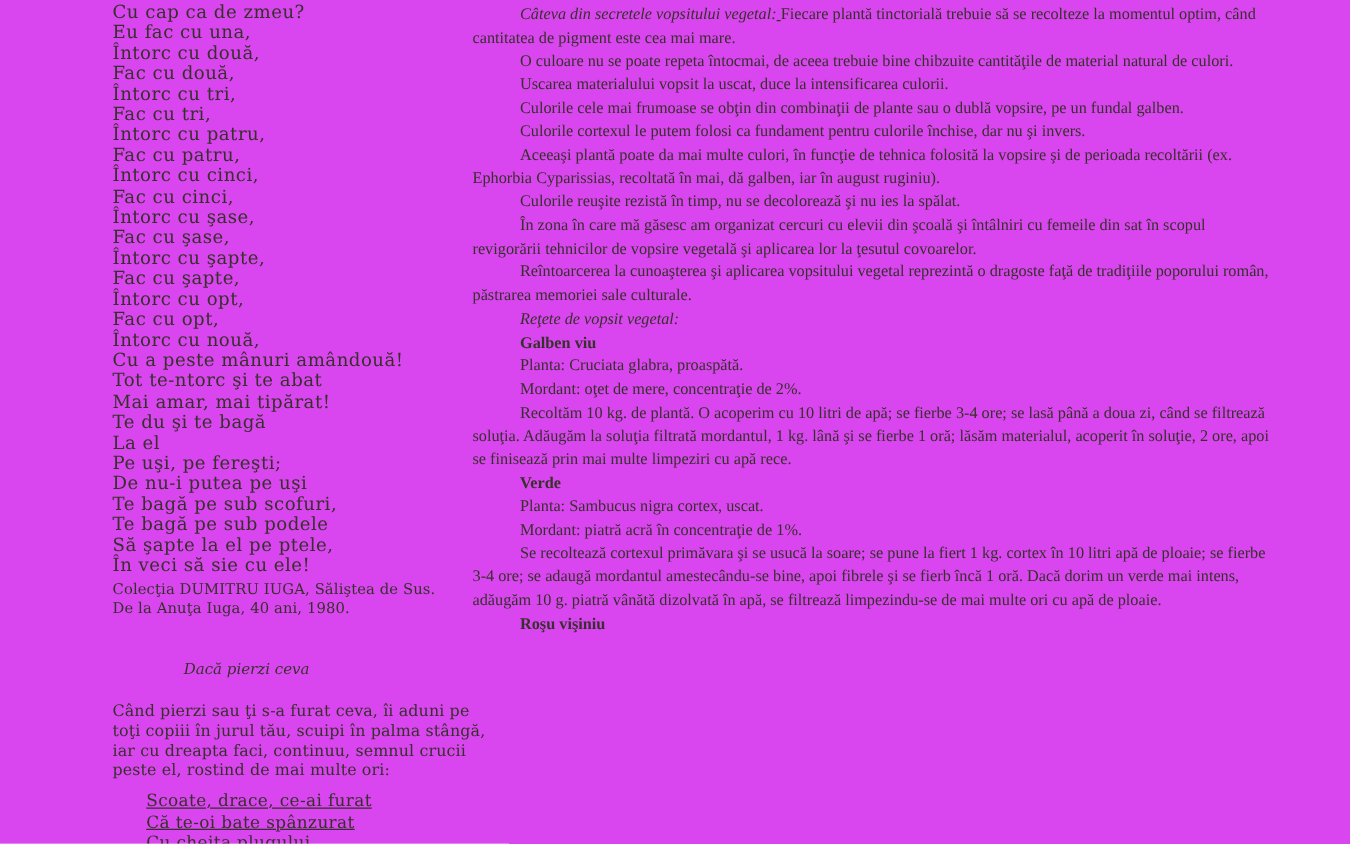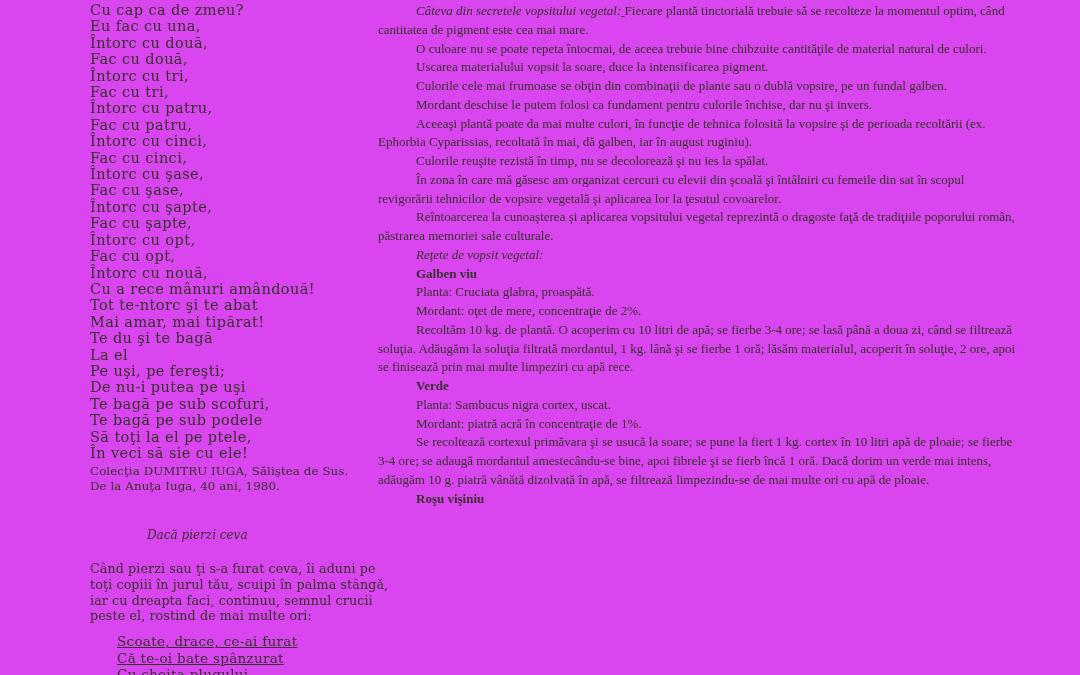--- a/index.html
+++ b/index.html
@@ -53,30 +53,30 @@
         <div class="poem-line">Fac cu patru,</div>
         <div class="poem-line">Întorc cu cinci,</div>
         <div class="poem-line">Fac cu cinci,</div>
         <div class="poem-line">Întorc cu şase,</div>
         <div class="poem-line">Fac cu şase,</div>
         <div class="poem-line">Întorc cu şapte,</div>
         <div class="poem-line">Fac cu şapte,</div>
         <div class="poem-line">Întorc cu opt,</div>
         <div class="poem-line">Fac cu opt,</div>
         <div class="poem-line">Întorc cu nouă,</div>
-        <div class="poem-line">Cu a rece mânuri amândouă!</div>
+        <div class="poem-line">Cu a peste mânuri amândouă!</div>
         <div class="poem-line">Tot te-ntorc şi te abat</div>
         <div class="poem-line">Mai amar, mai tipărat!</div>
         <div class="poem-line">Te du şi te bagă</div>
         <div class="poem-line">La el</div>
         <div class="poem-line">Pe uşi, pe fereşti;</div>
         <div class="poem-line">De nu-i putea pe uşi</div>
         <div class="poem-line">Te bagă pe sub scofuri,</div>
         <div class="poem-line">Te bagă pe sub podele</div>
-        <div class="poem-line">Să toţi la el pe ptele,</div>
+        <div class="poem-line">Să şapte la el pe ptele,</div>
         <div class="poem-line">În veci să sie cu ele!</div>
       </div>
 
     <div class="source-note">
       <div>Colecţia DUMITRU IUGA, Săliştea de Sus.</div>
       <div>De la Anuţa Iuga, 40 ani, 1980.</div>
     </div>
 
     <div class="section-title">Dacă pierzi ceva</div>
 
@@ -85,23 +85,23 @@
     <div class="charm">
         <div class="charm-line">Scoate, drace, ce-ai furat</div>
         <div class="charm-line">Că te-oi bate spânzurat</div>
         <div class="charm-line">Cu cheiţa plugului</div>
       </div>
   </div>
 
   <div class="right-col">
       <div class="para"><i>Câteva din secretele vopsitului vegetal:</i><span class="u-space">&nbsp;</span>Fiecare plantă tinctorială trebuie să se recolteze la momentul optim, când cantitatea de pigment este cea mai mare.</div>
       <div class="para normal">O culoare nu se poate repeta întocmai, de aceea trebuie bine chibzuite cantităţile de material natural de culori.</div>
-      <div class="para normal">Uscarea materialului vopsit la soare, duce la intensificarea pigment.</div>
+      <div class="para normal">Uscarea materialului vopsit la uscat, duce la intensificarea culorii.</div>
       <div class="para normal">Culorile cele mai frumoase se obţin din combinaţii de plante sau o dublă vopsire, pe un fundal galben.</div>
-      <div class="para normal">Mordant deschise le putem folosi ca fundament pentru culorile închise, dar nu şi invers.</div>
+      <div class="para normal">Culorile cortexul le putem folosi ca fundament pentru culorile închise, dar nu şi invers.</div>
       <div class="para normal">Aceeaşi plantă poate da mai multe culori, în funcţie de tehnica folosită la vopsire şi de perioada recoltării (ex. Ephorbia Cyparissias, recoltată în mai, dă galben, iar în august ruginiu).</div>
       <div class="para normal">Culorile reuşite rezistă în timp, nu se decolorează şi nu ies la spălat.</div>
       <div class="para normal">În zona în care mă găsesc am organizat cercuri cu elevii din şcoală şi întâlniri cu femeile din sat în scopul revigorării tehnicilor de vopsire vegetală şi aplicarea lor la ţesutul covoarelor.</div>
       <div class="para normal">Reîntoarcerea la cunoaşterea şi aplicarea vopsitului vegetal reprezintă o dragoste faţă de tradiţiile poporului român, păstrarea memoriei sale culturale.</div>
       <div class="para italic">Reţete de vopsit vegetal:</div>
       <div class="para bold">Galben viu</div>
       <div class="para normal">Planta: Cruciata glabra, proaspătă.</div>
       <div class="para normal">Mordant: oţet de mere, concentraţie de 2%.</div>
       <div class="para normal">Recoltăm 10 kg. de plantă. O acoperim cu 10 litri de apă; se fierbe 3-4 ore; se lasă până a doua zi, când se filtrează soluţia. Adăugăm la soluţia filtrată mordantul, 1 kg. lână şi se fierbe 1 oră; lăsăm materialul, acoperit în soluţie, 2 ore, apoi se finisează prin mai multe limpeziri cu apă rece.</div>
       <div class="para bold">Verde</div>

